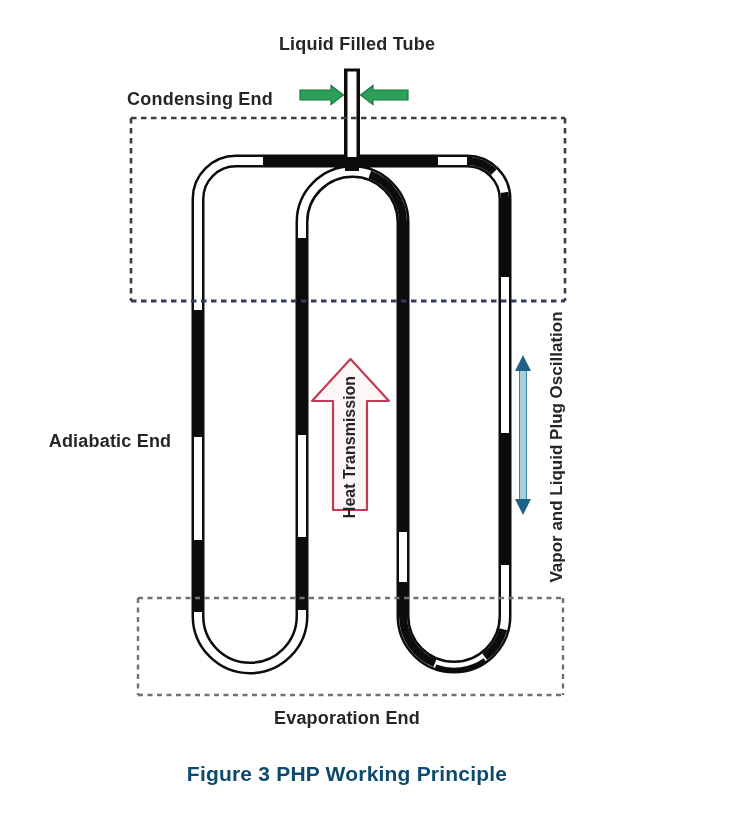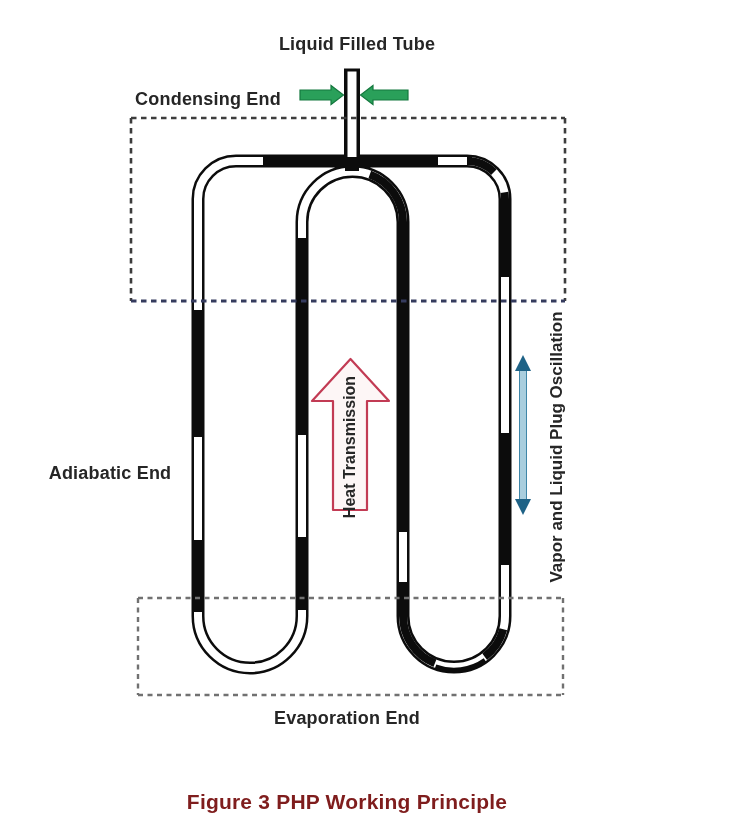--- a/index.html
+++ b/index.html
@@ -22,24 +22,24 @@
   }
   .lbl {
     position: absolute;
     color: #262626;
     font-weight: bold;
     white-space: nowrap;
     transform: translate(-50%, -50%);
     letter-spacing: 0.2px;
   }
   .lbl-title   { left: 357px; top: 44px;  font-size: 18px; }
-  .lbl-cond    { left: 208px; top: 99px;  font-size: 18px; }
-  .lbl-adia    { left: 110px; top: 441px; font-size: 18px; margin-top: 32px; }
+  .lbl-cond    { left: 200px; top: 99px;  font-size: 18px; }
+  .lbl-adia    { left: 110px; top: 441px; font-size: 18px; }
   .lbl-evap    { left: 347px; top: 718px; font-size: 18px; }
-  .lbl-caption { left: 347px; top: 774px; font-size: 21px; color: #7f1d1d; margin-top: 28px; }
+  .lbl-caption { left: 347px; top: 774px; font-size: 21px; color: #0c4a6e; }
   .lbl-vert {
     position: absolute;
     color: #262626;
     font-weight: bold;
     white-space: nowrap;
     transform: translate(-50%, -50%) rotate(-90deg);
   }
   .lbl-heat  { left: 350px; top: 447px; font-size: 16px; }
   .lbl-vapor { left: 557px; top: 447px; font-size: 17px; }
 </style>

